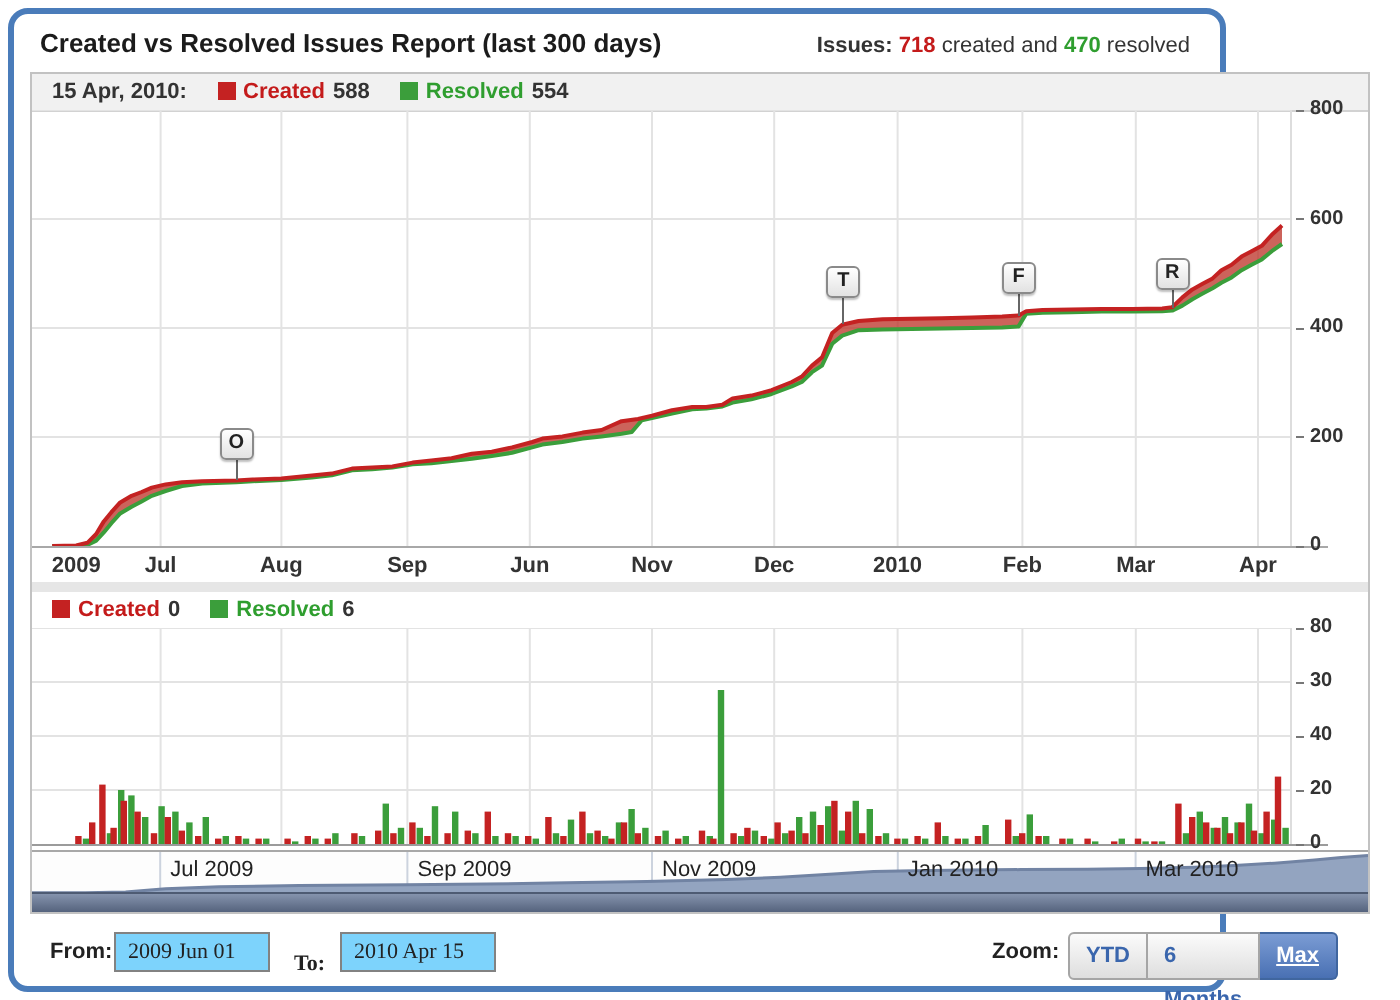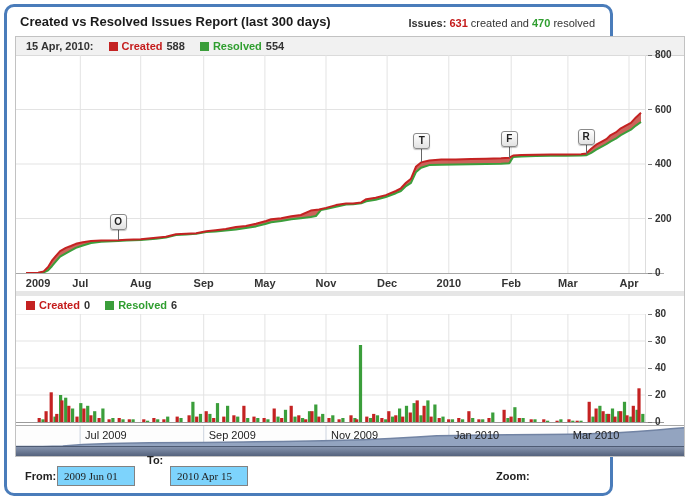--- a/index.html
+++ b/index.html
@@ -41,21 +41,21 @@
   svg{display:block;}
 </style>
 </head>
 <body>
 
 <div class="card">
 
   <div class="hdr-title">Created vs Resolved Issues Report (last 300 days)</div>
   <div class="hdr-issues">
     <b>Issues:</b>
-    <span class="num-created">631</span>
+    <span class="num-created">718</span>
     <span>created and</span>
     <span class="num-resolved">470</span>
     <span>resolved</span>
   </div>
 
   <div class="panel">
 
     <div class="legendstrip">
       <span class="lg-date">15 Apr, 2010:</span>
       <span class="sw red"></span><span class="lg-created">Created</span><span class="lg-val">588</span>
@@ -90,21 +90,21 @@
         <div class="flagstem" style="left: 492.8px; top: 91.7px; height: 11px;"></div>
         <div class="flag" style="left: 484.8px; top: 75.7px;">F</div>
         <div class="flagstem" style="left: 569.6px; top: 89.6px; height: 9px;"></div>
         <div class="flag" style="left: 561.6px; top: 73.6px;">R</div>
       </div>
     <div id="xaxis1" class="xaxisrow">
         <div class="xlab" style="left: 22.1px;">2009</div>
         <div class="xlab" style="left: 64.3px;">Jul</div>
         <div class="xlab" style="left: 124.7px;">Aug</div>
         <div class="xlab" style="left: 187.7px;">Sep</div>
-        <div class="xlab" style="left: 248.9px;">May</div>
+        <div class="xlab" style="left: 248.9px;">Jun</div>
         <div class="xlab" style="left: 310px;">Nov</div>
         <div class="xlab" style="left: 371.1px;">Dec</div>
         <div class="xlab" style="left: 432.8px;">2010</div>
         <div class="xlab" style="left: 495.2px;">Feb</div>
         <div class="xlab" style="left: 551.9px;">Mar</div>
         <div class="xlab" style="left: 613px;">Apr</div>
       </div>
     <div class="divider"></div>
 
     <div class="legendrow2">
@@ -311,18 +311,23 @@
         <div class="navlab" style="left: 315px;">Nov 2009</div>
         <div class="navlab" style="left: 437.9px;">Jan 2010</div>
         <div class="navlab" style="left: 556.8px; text-align: center;">Mar 2010</div>
         <div class="navband"></div>
       </div>
 
   </div>
 
   <span class="ctl-label" style="left:18px;top:463px;">From:</span>
   <input class="ctl-input" style="left: 50px; top: 459px;" value="2009 Jun 01">
-  <span class="ctl-label" style="left:140px;top:447px;">To:</span>
+  <span class="ctl-label" style="left:140px;top:469px;font-family:Liberation Serif, serif;">To:</span>
   <input class="ctl-input" style="left: 163px; top: 459px;" value="2010 Apr 15">
 
   <span class="ctl-label" style="left:489px;top:463px;">Zoom:</span>
+  <div class="zoomgroup">
+    <span class="zoom-btn first">YTD</span>
+    <span class="zoom-btn">6 Months</span>
+    <span class="zoom-btn last selected">Max</span>
+  </div>
 
 </div>
 
 </body></html>

